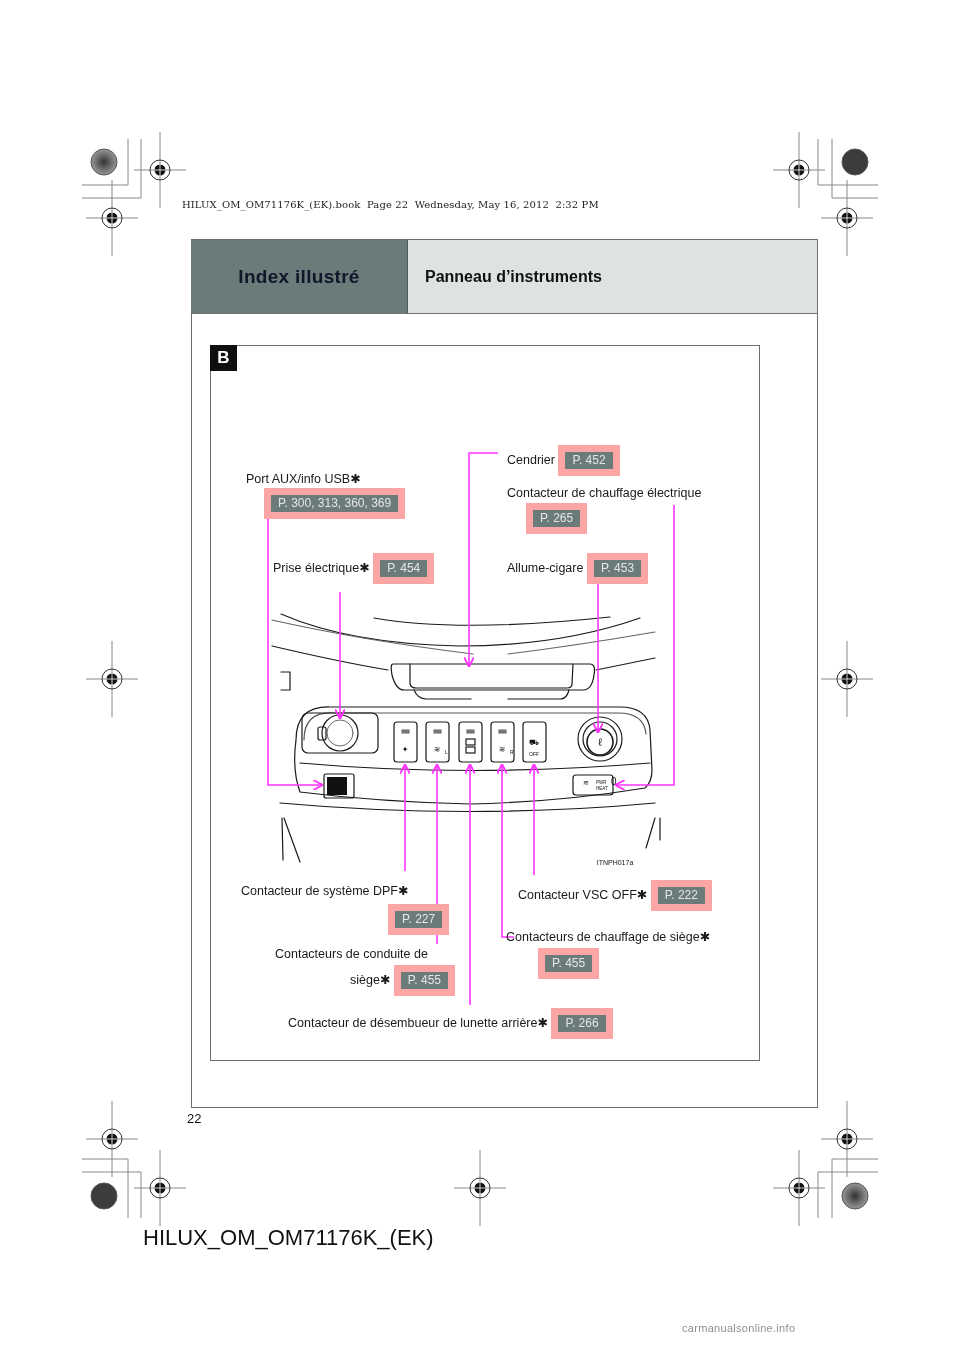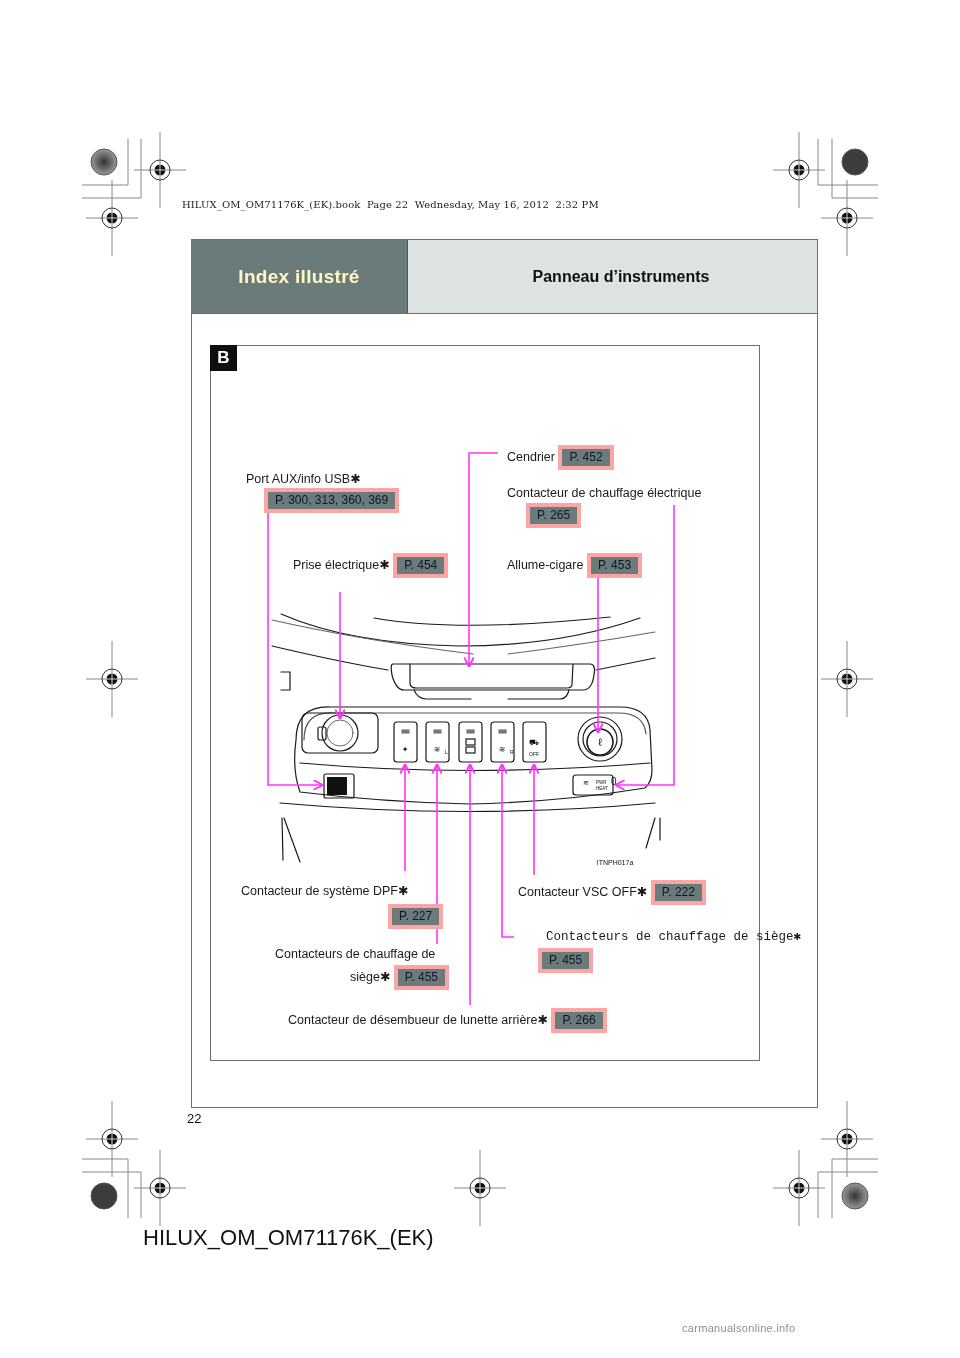--- a/index.html
+++ b/index.html
@@ -1,28 +1,28 @@
 <!DOCTYPE html>
 <html><head>
 <meta charset="utf-8">
 <style>
   html, body { margin: 0; padding: 0; background: #ffffff; }
   body { width: 960px; height: 1358px; position: relative; overflow: hidden; font-family: "Liberation Sans", sans-serif; color: #1a1a1a; }
   .abs { position: absolute; margin-left: 20px; }
   .book-line { position: absolute; left: 182px; top: 168px; font-family: "DejaVu Serif", "Liberation Serif", serif; font-size: 10px; color: #222; letter-spacing: 0.1px; white-space: pre; margin-top: 31px; }
   .page-frame { position: absolute; left: 191px; top: 239px; width: 627px; height: 869px; border: 1px solid #6e6e6e; box-sizing: border-box; }
   .hdr-left { position: absolute; left: 191px; top: 240px; width: 216px; height: 73px; background: #6a7b7a; border-right: 1px solid #4d5a59; display: flex; align-items: center; justify-content: center; }
-  .hdr-left span { color: #fef9c3; font-weight: bold; font-size: 19px; letter-spacing: 0.3px; }
+  .hdr-left span { color: #0f172a; font-weight: bold; font-size: 19px; letter-spacing: 0.3px; }
   .hdr-right { position: absolute; left: 408px; top: 240px; width: 409px; height: 73px; background: #dde2e2; display: flex; flex-direction: column; justify-content: center; padding-left: 17px; box-sizing: border-box; }
-  .hdr-right span { font-weight: bold; font-size: 16px; line-height: 23px; color: #111; text-align: center; }
+  .hdr-right span { font-weight: bold; font-size: 16px; line-height: 23px; color: #111; }
   .hdr-rule { position: absolute; left: 191px; top: 313px; width: 627px; height: 1px; background: #6e6e6e; }
   .inner-box { position: absolute; left: 210px; top: 345px; width: 550px; height: 716px; border: 1px solid #6e6e6e; box-sizing: border-box; }
   .badge-b { position: absolute; left: 210px; top: 345px; width: 27px; height: 26px; background: #0f0f0f; color: #fff; font-weight: bold; font-size: 17px; display: flex; align-items: center; justify-content: center; }
   .lbl { position: absolute; font-size: 12.5px; color: #1a1a1a; white-space: nowrap; line-height: 16px; }
-  .pref { display: inline-block; background: #6a7b7a; color: #0f172a; font-size: 12px; line-height: 17px; padding: 0 7px; border: 4px solid #fca5a5; }
+  .pref { display: inline-block; background: #6a7b7a; color: #e5e5e5; font-size: 12px; line-height: 17px; padding: 0 7px; border: 7px solid #fca5a5; }
   .pref.abs { position: absolute; }
   .page-num { position: absolute; left: 187px; top: 1111px; font-size: 13px; color: #111; }
   .footer-code { position: absolute; left: 143px; top: 1225px; font-size: 22px; color: #111; }
   .watermark { position: absolute; left: 682px; top: 1322px; font-size: 11px; color: #8f8f8f; letter-spacing: 0.3px; }
   svg.overlay { position: absolute; left: 0; top: 0; }
 </style>
 </head>
 <body>
 
 <svg class="overlay" width="960" height="1358">
@@ -220,46 +220,46 @@
 </div>
 
 <div class="lbl" style="left:246px; top:471px;">
   <span>Port AUX/info USB</span><span>✱</span>
 </div>
 <span class="pref abs" style="left:244px; top:488px;">P. 300, 313, 360, 369</span>
 
 <div class="lbl" style="left:507px; top:485px;">Contacteur de chauffage électrique</div>
 <span class="pref abs" style="left:506px; top:503px;">P. 265</span>
 
-<div class="lbl" style="left:273px; top:553px;margin-left:20px;">
+<div class="lbl" style="left:273px; top:553px;">
   <span>Prise électrique</span><span>✱</span>
   <span class="pref">P. 454</span>
 </div>
 
 <div class="lbl" style="left:507px; top:553px;">
   <span>Allume-cigare</span>
   <span class="pref">P. 453</span>
 </div>
 
 <div class="lbl" style="left:241px; top:883px;">
   <span>Contacteur de système DPF</span><span>✱</span>
 </div>
 <span class="pref abs" style="left:368px; top:904px;">P. 227</span>
 
 <div class="lbl" style="left:518px; top:880px;">
   <span>Contacteur VSC OFF</span><span>✱</span>
   <span class="pref">P. 222</span>
 </div>
 
-<div class="lbl" style="left:546px; top:929px;font-family:Liberation Mono, monospace;">
+<div class="lbl" style="left:506px; top:929px;">
   <span>Contacteurs de chauffage de siège</span><span>✱</span>
 </div>
 <span class="pref abs" style="left:518px; top:948px;">P. 455</span>
 
-<div class="lbl" style="left:275px; top:946px;">Contacteurs de chauffage de</div>
+<div class="lbl" style="left:275px; top:946px;">Contacteurs de conduite de</div>
 <div class="lbl" style="left:350px; top:965px;">
   <span>siège</span><span>✱</span>
   <span class="pref">P. 455</span>
 </div>
 
 <div class="lbl" style="left:288px; top:1008px;">
   <span>Contacteur de désembueur de lunette arrière</span><span>✱</span>
   <span class="pref">P. 266</span>
 </div>
 

